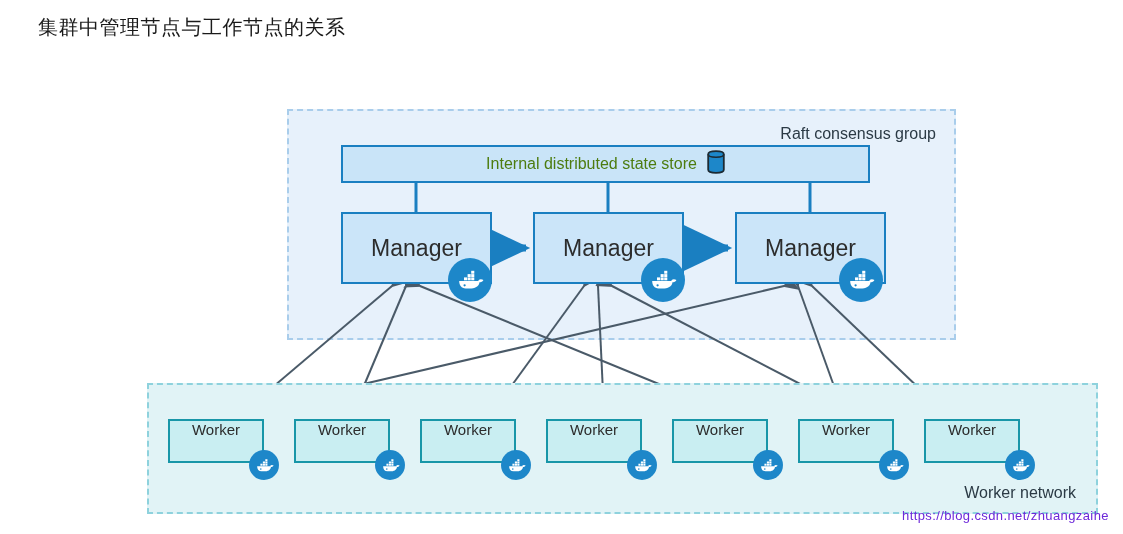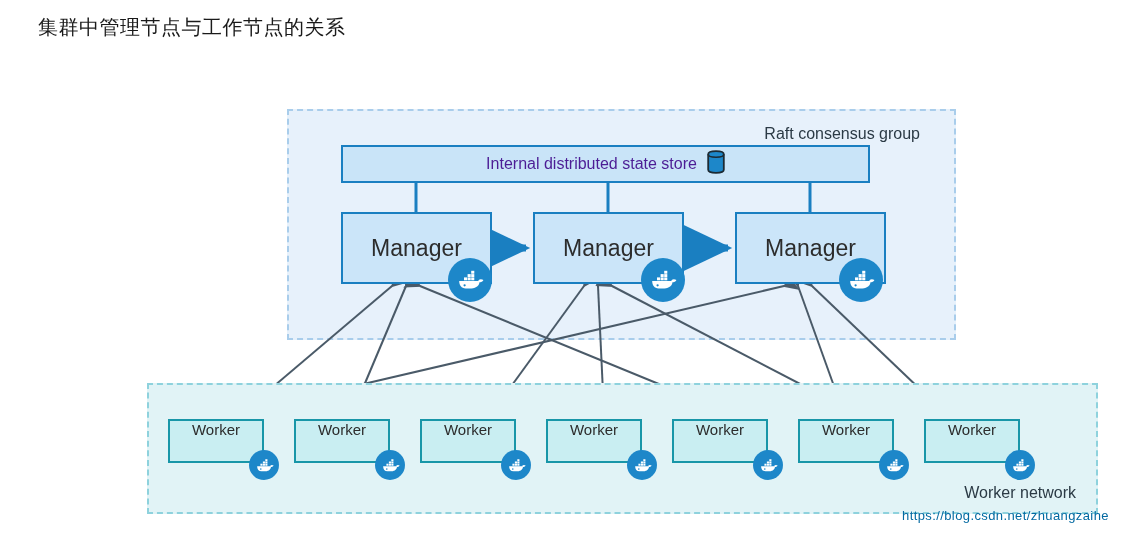--- a/index.html
+++ b/index.html
@@ -22,31 +22,31 @@
     left:259px;top:109px;width:669px;height:231px;
     background:#e7f1fb;border:2px dashed #a9cdeb;
   }
   .panel-gossip{
     left:119px;top:383px;width:951px;height:131px;
     background:#e1f3f6;border:2px dashed #8ed2dd;
   }
   .panel-label{
     position:absolute;font-size:16px;color:#2b3a45;white-space:nowrap;
   }
-  .label-raft{right:34px;top:14px;}
+  .label-raft{right:18px;top:14px;}
   .label-gossip{right:20px;bottom:10px;}
 
   
   .state-store{
     position:absolute;left:313px;top:145px;width:529px;height:38px;
     box-sizing:border-box;
     background:#c9e4f8;border:2px solid #1a7fc1;
     display:flex;align-items:center;justify-content:center;gap:10px;
   }
-  .state-store .ss-text{font-size:16px;color:#4c1d95;white-space:nowrap;}
+  .state-store .ss-text{font-size:16px;color:#4d7c0f;white-space:nowrap;}
 
   
   .mgr{
     position:absolute;top:212px;width:151px;height:72px;
     box-sizing:border-box;
     background:#cbe5f9;border:2px solid #1a7fc1;
     display:flex;align-items:center;justify-content:center;text-align:right;
   }
   .mgr .mgr-text{font-size:23px;color:#2c2c2c;white-space:nowrap;}
   .mgr1{left:313px;}
@@ -66,21 +66,21 @@
   .docker{
     position:absolute;border-radius:50%;background:#1d87c9;
     display:flex;align-items:center;justify-content:center;
   }
   .docker.big{width:44px;height:44px;}
   .docker.small{width:30px;height:30px;}
 
   
   .watermark{
     position:absolute;left:874px;top:508px;
-    font-size:13px;color:#0369a1;white-space:nowrap;letter-spacing:.4px;
+    font-size:13px;color:#6d28d9;white-space:nowrap;letter-spacing:.4px;
   }
 
   svg.overlay{position:absolute;left:0;top:0;width:1123px;height:534px;pointer-events:none;}
 </style>
 </head>
 <body>
 
 <div id="stage">
 
   <div class="page-title">集群中管理节点与工作节点的关系</div>

